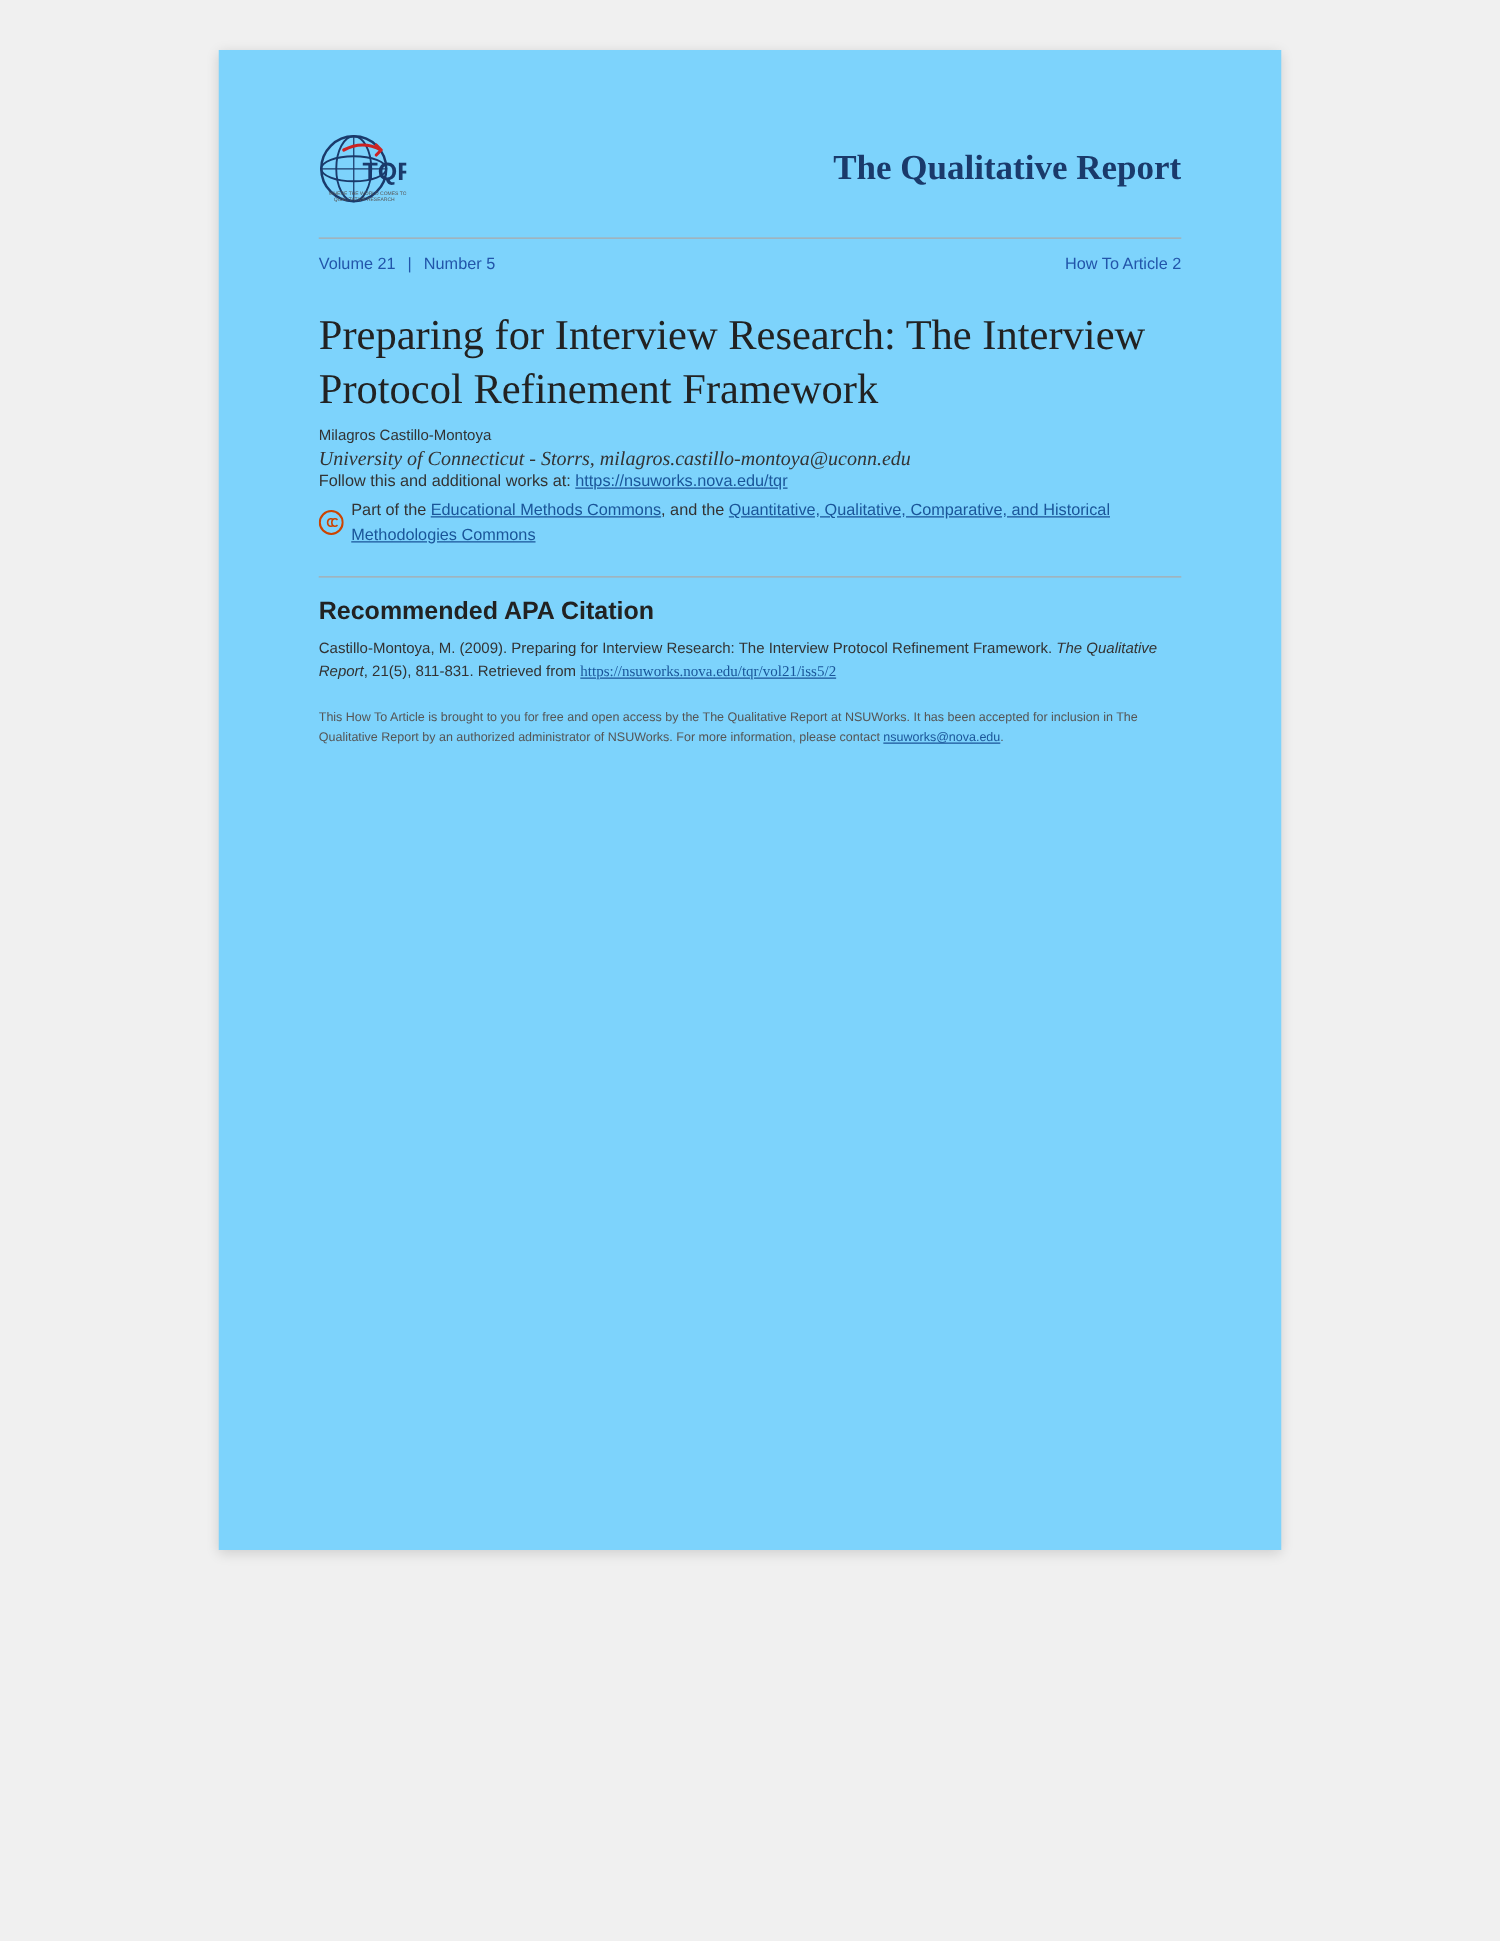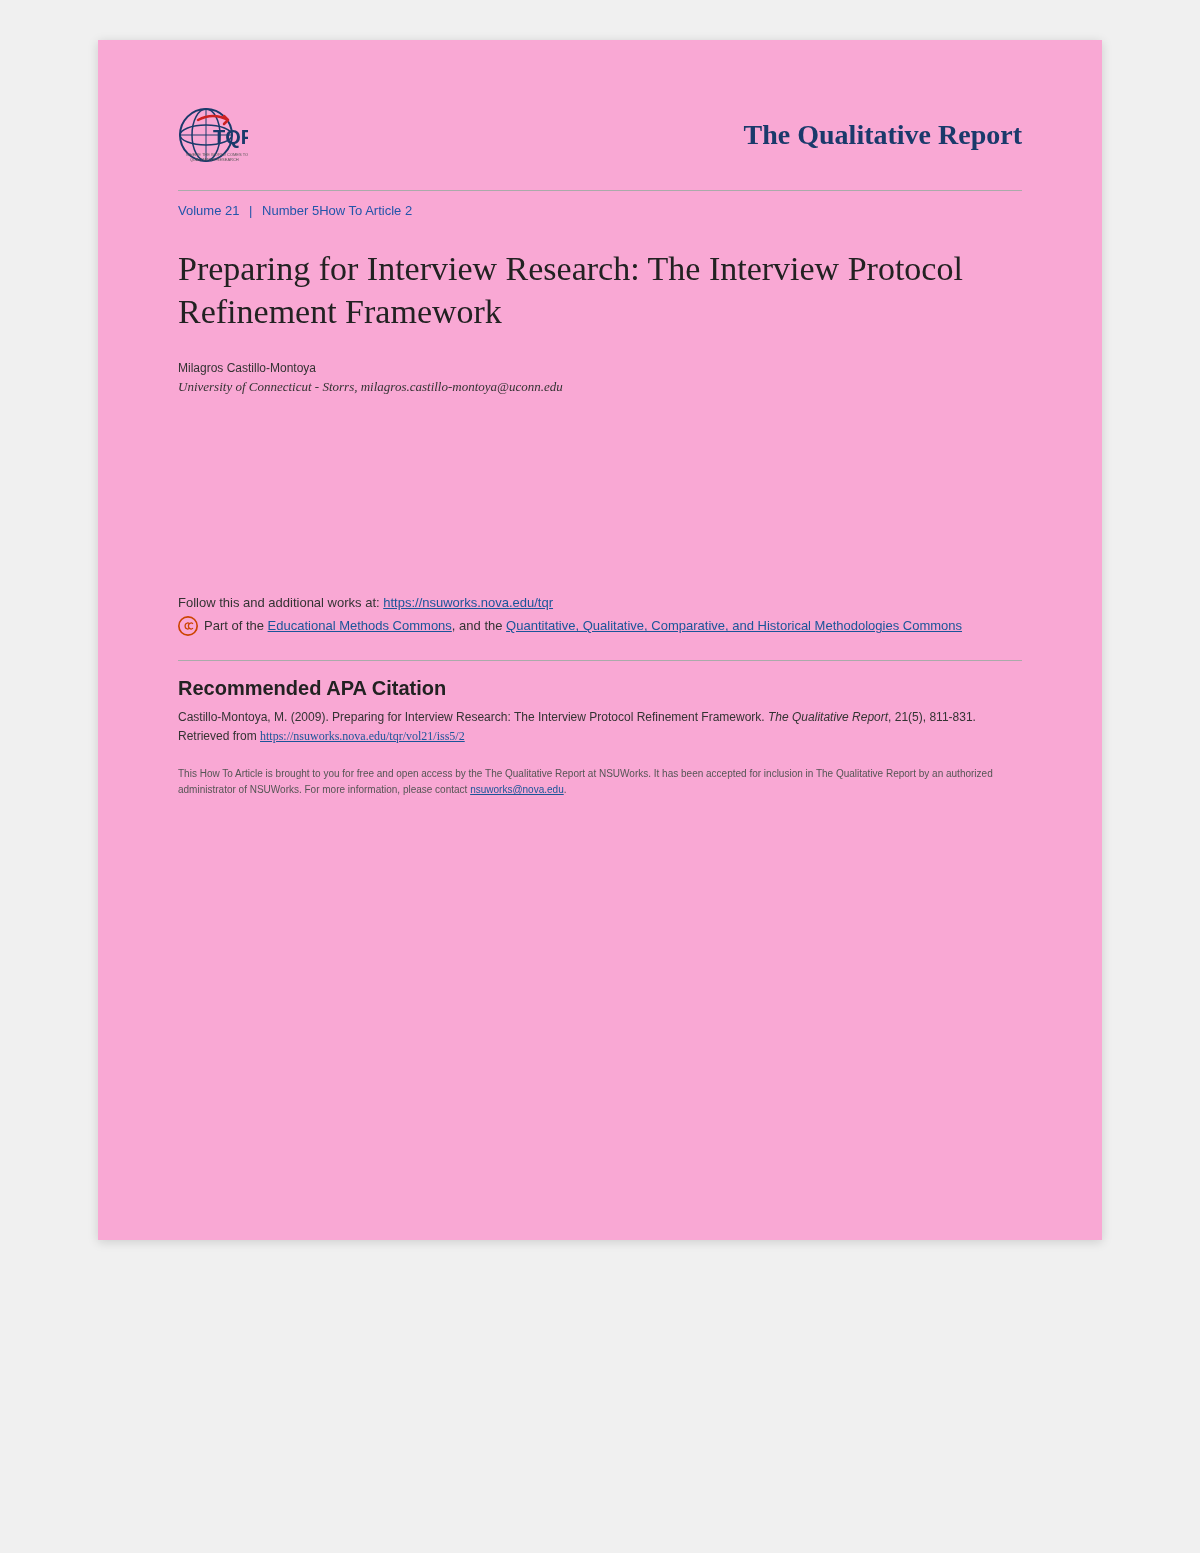--- a/index.html
+++ b/index.html
@@ -6,22 +6,22 @@
 
     body {
       background: #f0f0f0;
       font-family: Georgia, 'Times New Roman', serif;
       display: flex;
       justify-content: center;
       padding: 40px 20px;
     }
 
     .page {
-      background: #f9a8d4;
-      width: 1004px;
+      background: #7dd3fc;
+      width: 850px;
       min-height: 1200px;
       padding: 60px 80px 60px 80px;
       box-shadow: 0 2px 10px rgba(0,0,0,0.15);
     }
 
     
     .header {
       display: flex;
       justify-content: space-between;
       align-items: flex-start;
@@ -57,20 +57,21 @@
     
     .divider {
       border: none;
       border-top: 1px solid #aaa;
       margin: 12px 0;
     }
 
     
     .vol-row {
       display: flex;
+      justify-content: space-between;
       margin-bottom: 30px;
     }
 
     .vol-left, .vol-right {
       font-size: 13px;
       color: #2255aa;
       font-family: Arial, sans-serif;
     }
 
     .vol-separator {
@@ -85,37 +86,36 @@
       font-family: Arial, sans-serif;
     }
 
     
     .article-title {
       font-size: 34px;
       color: #222;
       font-family: Georgia, serif;
       font-weight: normal;
       line-height: 1.25;
-      margin-bottom: 28px;
+      margin-bottom: 8px;
     }
 
     
     .author-name {
       font-size: 12px;
       color: #333;
       font-family: Arial, sans-serif;
       margin-bottom: 4px;
     }
 
     .author-affil {
-      font-size: 13px;
+      font-size: 16px;
       color: #333;
       font-style: italic;
       font-family: Georgia, serif;
-      margin-bottom: 200px;
     }
 
     
     .follow-section {
       margin-bottom: 24px;
     }
 
     .follow-text {
       font-size: 13px;
       color: #333;

